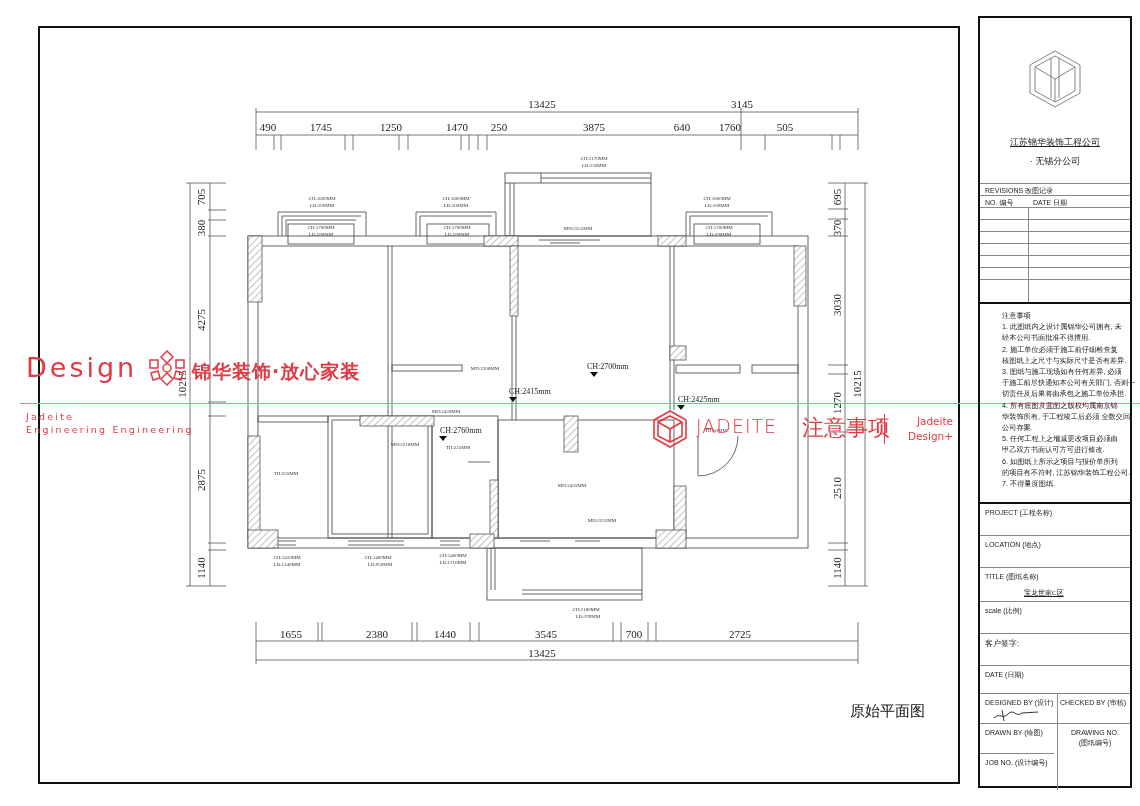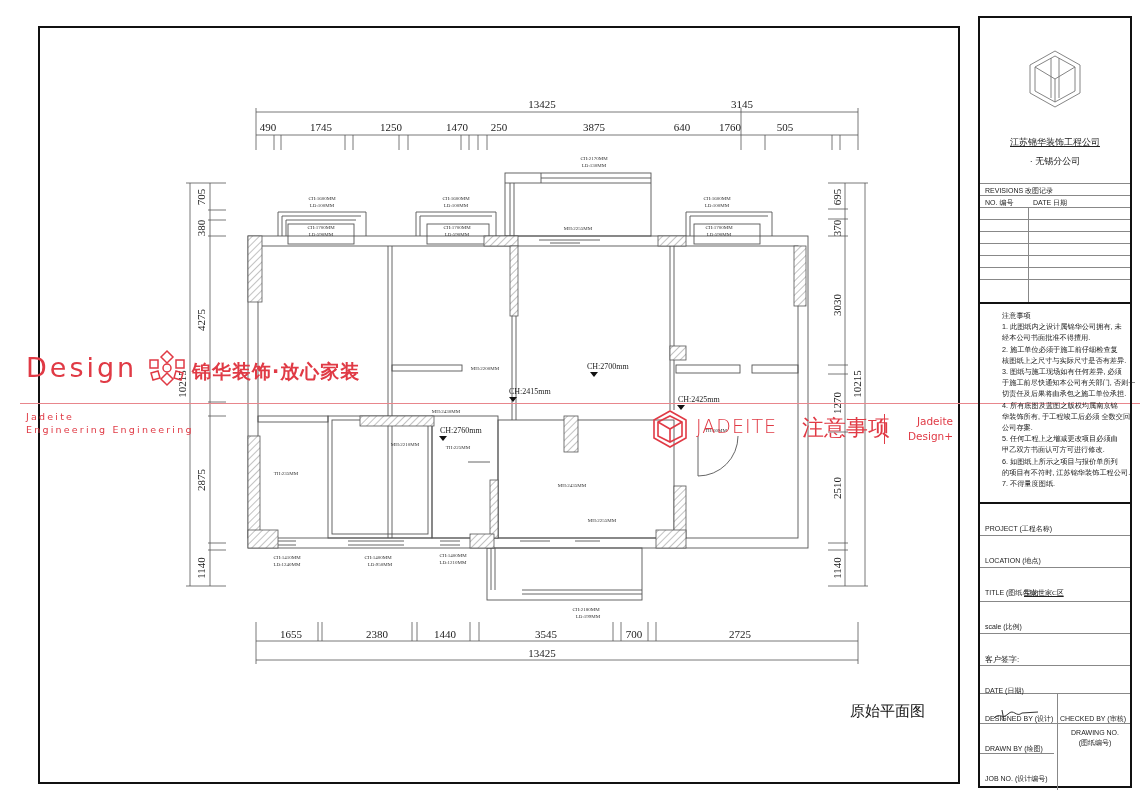--- a/index.html
+++ b/index.html
@@ -1,20 +1,20 @@
 <!DOCTYPE html>
 <html><head>
 <meta charset="utf-8">
 <style>
   html,body{margin:0;padding:0;background:#fff;}
   body{width:1140px;height:806px;position:relative;overflow:hidden;font-family:"Liberation Sans",sans-serif;}
   .frame{position:absolute;left:38px;top:26px;width:922px;height:758px;border:2px solid #111;box-sizing:border-box;}
   .tb{position:absolute;left:978px;top:16px;width:154px;height:772px;border:2px solid #111;box-sizing:border-box;font-size:7px;color:#222;}
   .tb .cell{position:absolute;left:0;right:0;border-bottom:1px solid #888;box-sizing:border-box;}
-  .tb .lbl{position:absolute;left:5px;top:20px;white-space:nowrap;font-size:7px;}
+  .tb .lbl{position:absolute;left:5px;top:4px;white-space:nowrap;font-size:7px;}
   .co{position:absolute;left:0;right:0;text-align:center;font-size:9px;color:#222;}
   .notes{position:absolute;left:3px;top:6px;right:3px;font-size:7.2px;line-height:11.2px;color:#222;margin-left:19px;}
   .notes div{white-space:nowrap;}
   svg text{font-family:"Liberation Serif",serif;}
   .dimtxt{font-family:"Liberation Serif",serif;font-size:11px;fill:#222;}
   .small{font-family:"Liberation Serif",serif;font-size:5px;fill:#333;}
   .ch{font-family:"Liberation Serif",serif;font-size:8px;fill:#222;}
   .wm1{position:absolute;left:26px;top:352px;color:#e03a45;font-family:"DejaVu Sans",sans-serif;}
   .wm1 .d{font-size:27px;letter-spacing:3px;position:absolute;left:0;top:0;}
   .wm1 .cn{font-size:19px;font-weight:bold;position:absolute;left:166px;top:7px;white-space:nowrap;letter-spacing:1px;}

